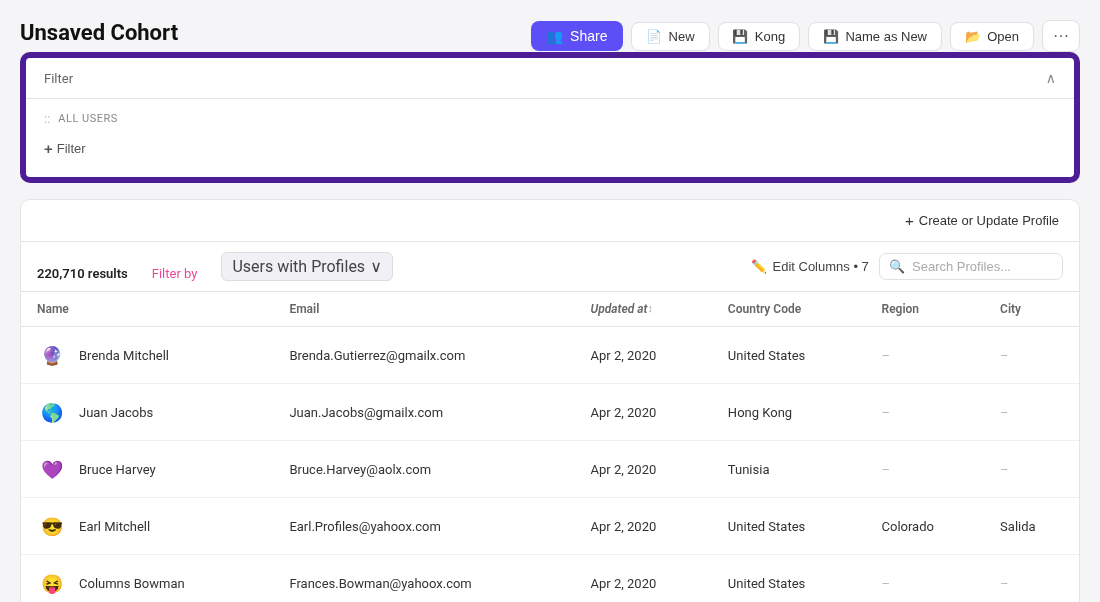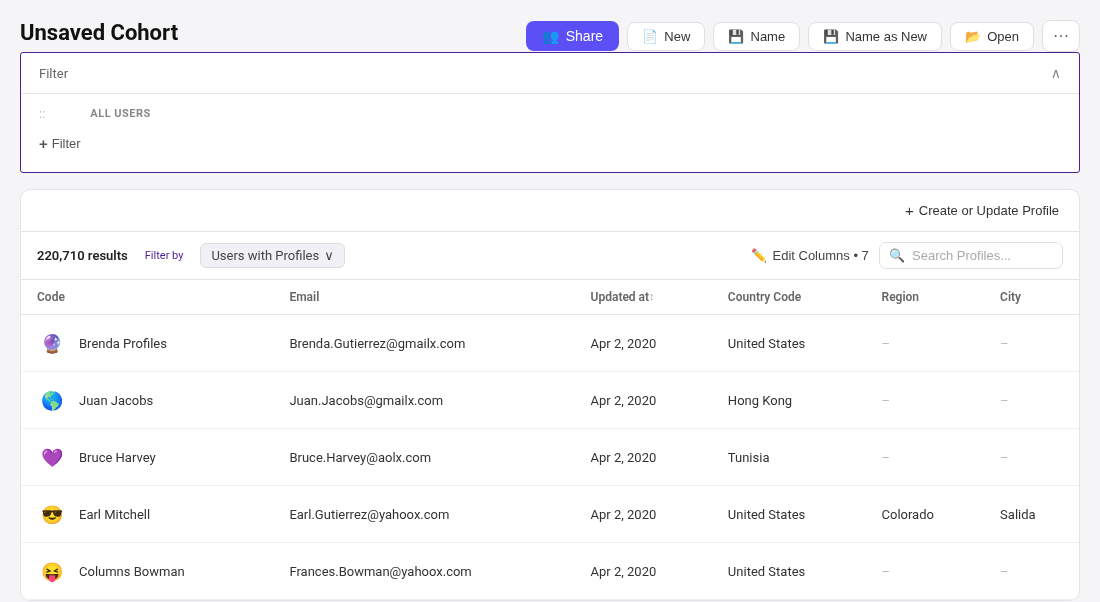--- a/index.html
+++ b/index.html
@@ -59,22 +59,22 @@
       background: #fff;
       border: 1px solid #e0e0e0;
       border-radius: 8px;
       padding: 6px 10px;
       cursor: pointer;
       font-size: 16px;
       color: #555;
     }
     .filter-panel {
       background: #fff;
-      border: 1px solid #4c1d95;
-      border-radius: 3px;
+      border: 6px solid #4c1d95;
+      border-radius: 10px;
       margin-bottom: 16px;
       overflow: hidden;
     }
     .filter-header {
       display: flex;
       align-items: center;
       justify-content: space-between;
       padding: 12px 18px;
       cursor: pointer;
     }
@@ -87,24 +87,23 @@
       padding: 12px 18px 16px 18px;
     }
     .all-users-row {
       display: flex;
       align-items: center;
       gap: 8px;
       margin-bottom: 10px;
     }
     .all-users-tag {
       font-size: 11px;
-      font-weight: 700;
+      font-weight: 400;
       color: #888;
       letter-spacing: 0.5px;
-      margin-left: 37px;
     }
     .dots-icon {
       color: #bbb;
       font-size: 13px;
     }
     .filter-add-btn {
       display: flex;
       align-items: center;
       gap: 4px;
       font-size: 13px;
@@ -139,41 +138,41 @@
     }
     .table-controls {
       display: flex;
       align-items: center;
       justify-content: space-between;
       padding: 10px 16px;
       border-bottom: 1px solid #e4e4e7;
     }
     .results-info {
       display: flex;
-      align-items: center;
-      gap: 17px;
+      align-items: flex-end;
+      gap: 24px;
     }
     .results-count {
       font-size: 13px;
       font-weight: 600;
       color: #222;
     }
     .filter-by-label {
-      font-size: 11px;
-      color: #4c1d95;
+      font-size: 13px;
+      color: #ec4899;
     }
     .filter-tag {
       display: flex;
       align-items: center;
       gap: 5px;
       background: #f0f0f5;
       border: 1px solid #ddd;
       border-radius: 6px;
       padding: 4px 10px;
-      font-size: 13px;
+      font-size: 16px;
       cursor: pointer;
       color: #444;
     }
     .right-controls {
       display: flex;
       align-items: center;
       gap: 10px;
     }
     .edit-columns-btn {
       display: flex;
@@ -217,20 +216,21 @@
       font-size: 12px;
       font-weight: 600;
       color: #666;
       border-bottom: 1px solid #e4e4e7;
       background: #fff;
     }
     .th-updated {
       display: flex;
       align-items: flex-start;
       gap: 0;
+      font-style: italic;
     }
     tbody tr {
       border-bottom: 1px solid #f0f0f0;
     }
     tbody td {
       padding: 12px 16px;
       font-size: 13px;
       color: #333;
     }
     .name-cell {
@@ -264,21 +264,21 @@
       <button class="btn-share">
         <span>👥</span>
         <span>Share</span>
       </button>
       <button class="btn-action">
         <span>📄</span>
         <span>New</span>
       </button>
       <button class="btn-action">
         <span>💾</span>
-        <span>Name</span>
+        <span>Kong</span>
       </button>
       <button class="btn-action">
         <span>💾</span>
         <span>Name as New</span>
       </button>
       <button class="btn-action">
         <span>📂</span>
         <span>Open</span>
       </button>
       <button class="btn-more">
@@ -330,39 +330,39 @@
         <div class="search-box">
           <span class="search-icon-svg">🔍</span>
           <input class="search-input" type="text" placeholder="Search Profiles..." style="">
         </div>
       </div>
     </div>
 
     <table>
       <thead>
         <tr>
-          <th>Code</th>
+          <th>Name</th>
           <th>Email</th>
           <th style="cursor:pointer;">
             <div class="th-updated">
               <span>Updated at</span>
               <span style="color:#aaa; font-size:11px;">↕</span>
             </div>
           </th>
           <th>Country Code</th>
           <th>Region</th>
           <th>City</th>
         </tr>
       </thead>
       <tbody id="table-body">
       <tr>
       <td>
         <div class="name-cell">
           <div class="avatar">🔮</div>
-          <span>Brenda Profiles</span>
+          <span>Brenda Mitchell</span>
         </div>
       </td>
       <td>Brenda.Gutierrez@gmailx.com</td>
       <td>Apr 2, 2020</td>
       <td>United States</td>
       <td><span class="dash-value">–</span></td>
       <td><span class="dash-value">–</span></td>
     </tr>
           <tr>
       <td>
@@ -390,21 +390,21 @@
       <td><span class="dash-value">–</span></td>
       <td><span class="dash-value">–</span></td>
     </tr>
           <tr>
       <td>
         <div class="name-cell">
           <div class="avatar">😎</div>
           <span>Earl Mitchell</span>
         </div>
       </td>
-      <td>Earl.Gutierrez@yahoox.com</td>
+      <td>Earl.Profiles@yahoox.com</td>
       <td>Apr 2, 2020</td>
       <td>United States</td>
       <td>Colorado</td>
       <td>Salida</td>
     </tr>
           <tr>
       <td>
         <div class="name-cell">
           <div class="avatar">😝</div>
           <span>Columns Bowman</span>

